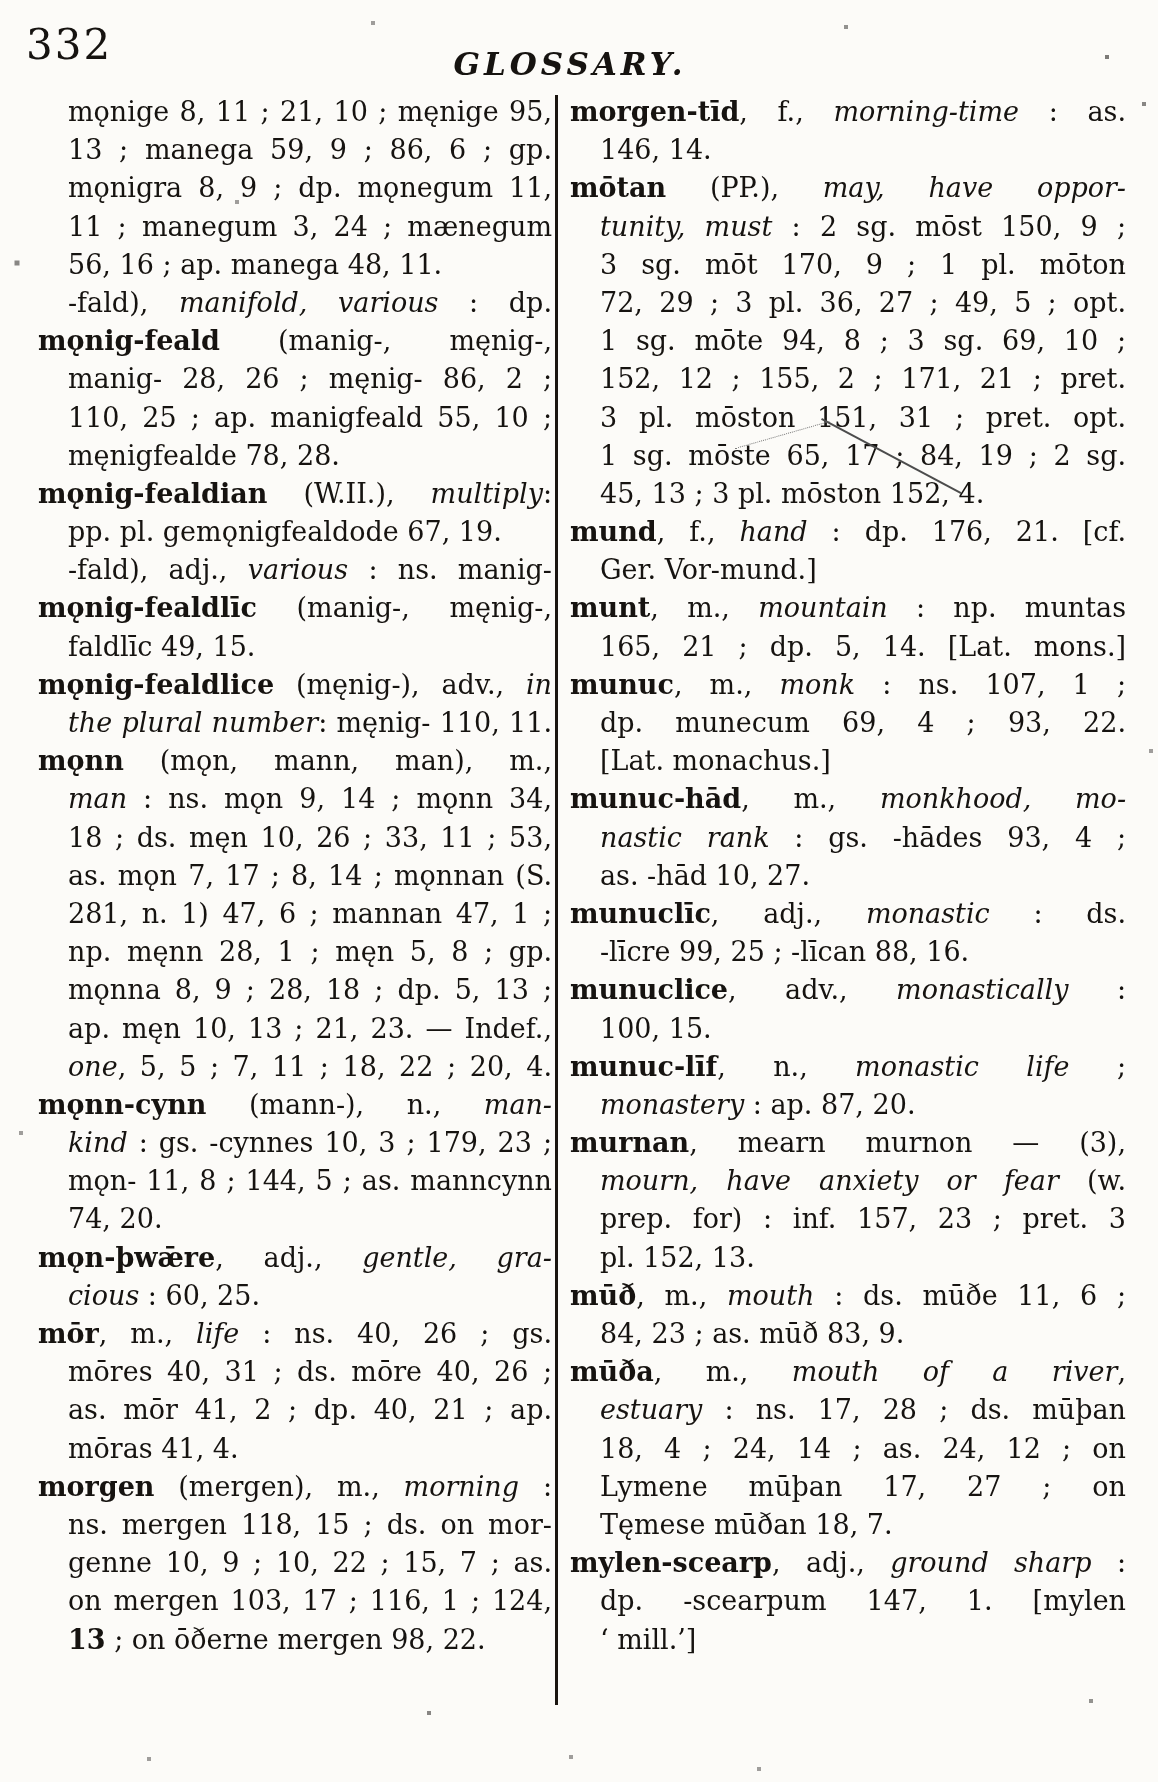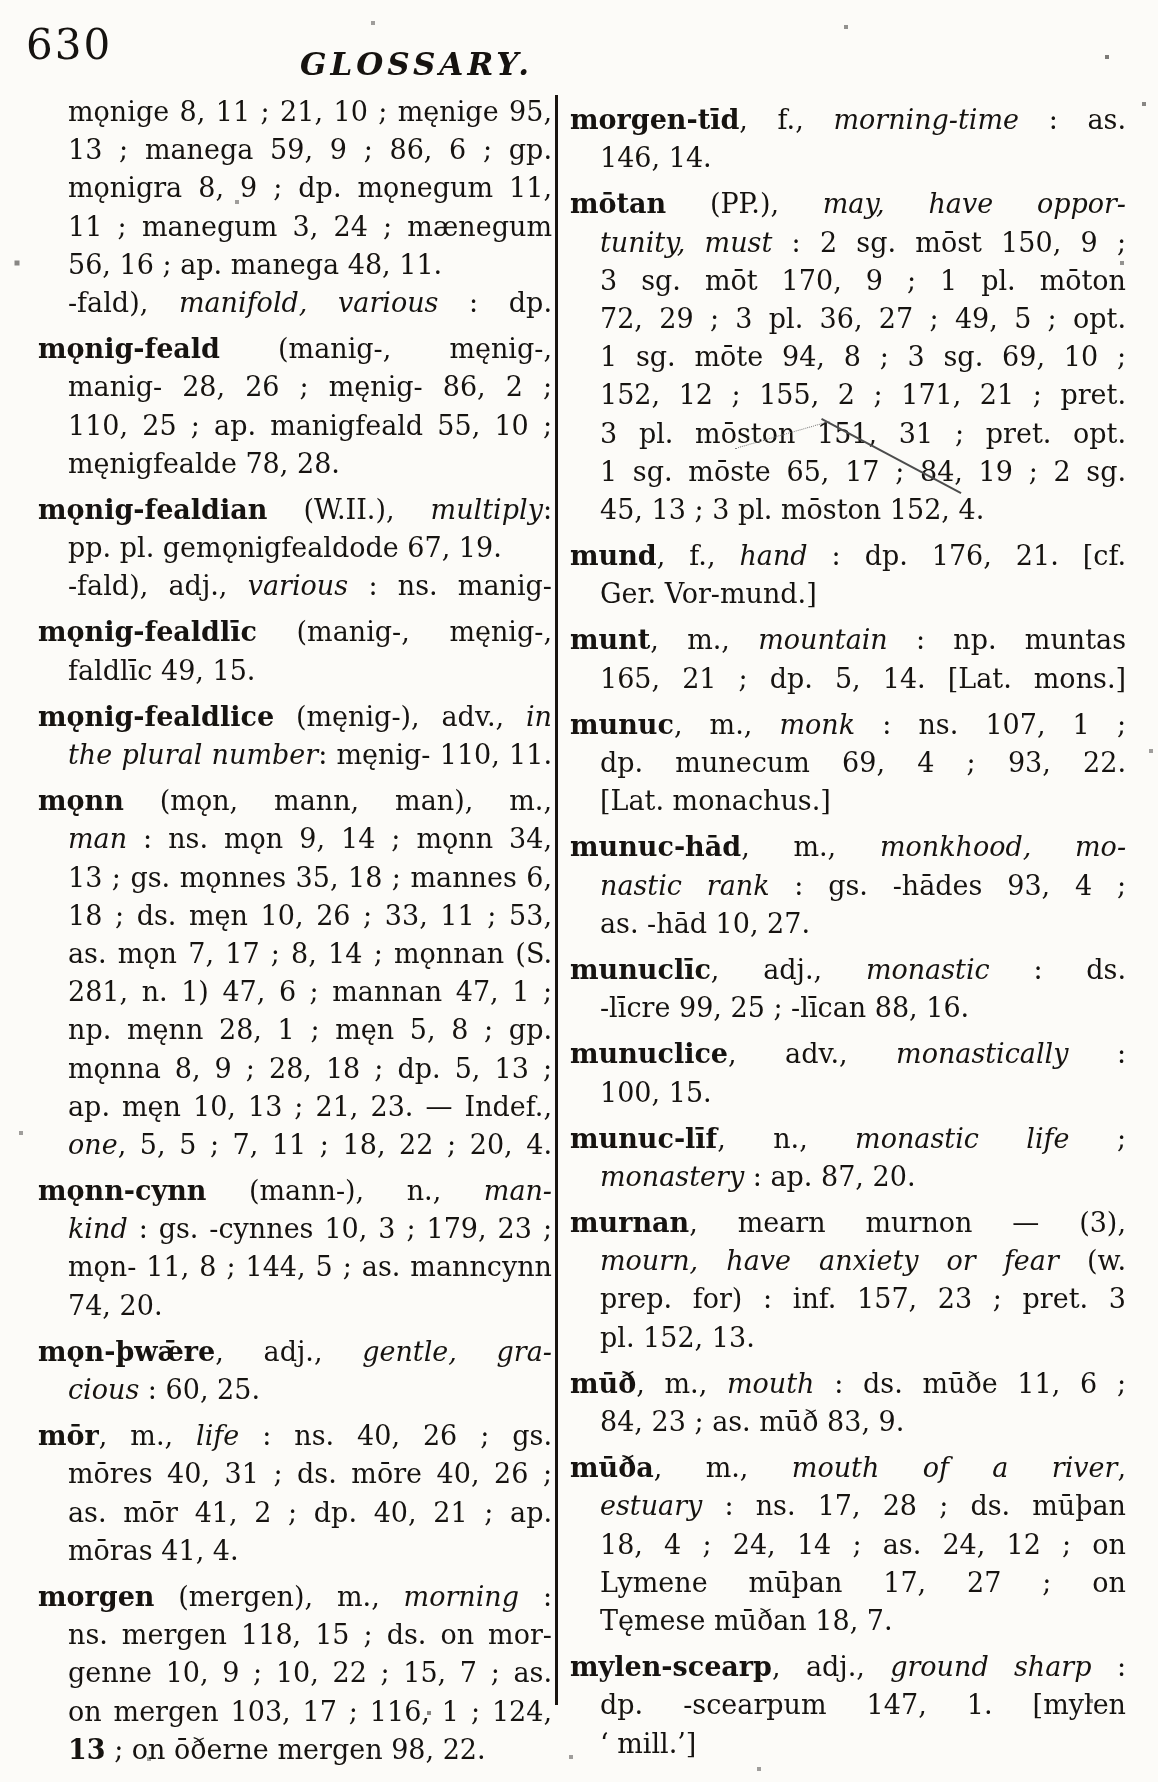--- a/index.html
+++ b/index.html
@@ -10,33 +10,33 @@
     color:#161310;
     font-family:"DejaVu Serif", serif;
     overflow:hidden;
   }
   .pageno{
     position:absolute;left:26px;top:20px;
     font-size:42px;letter-spacing:2px;
   }
   .title{
     position:absolute;left:300px;top:46px;width:540px;
-    text-align:left;
+    text-align:center;
     font-size:31px;font-weight:700;font-style:italic;letter-spacing:4px;
   }
   .col{position:absolute;top:93px;}
   #col-left{left:38px;width:514px;}
   #col-right{left:570px;width:556px;}
   .line{
     height:38.2px;line-height:38.2px;
     padding-left:30px;
     font-size:27px;
     overflow:hidden;
   }
-  .line.head{padding-left:0;margin-top:8px;}
+  .line.head{padding-left:0;}
   .line.just{text-align:justify;text-align-last:justify;}
   .b{font-weight:700;}
   .i{font-style:italic;}
   .divider{
     position:absolute;left:555px;top:95px;
     width:2.5px;height:1610px;
     background:#1a1510;
   }
   .scratch{position:absolute;transform-origin:0 0;}
   .s1{left:822px;top:418px;width:158px;height:1.7px;background:#4c4c4c;transform:rotate(28deg);}
@@ -56,21 +56,21 @@
       428px 1712px 0 1px rgba(20,18,15,.5),
       1090px 1700px 0 1px rgba(20,18,15,.45),
       758px 1768px 0 1px rgba(20,18,15,.4),
       148px 1758px 0 1px rgba(20,18,15,.4),
       570px 1756px 0 1px rgba(20,18,15,.4);
   }
 </style>
 </head>
 <body>
 
-<div class="pageno">630</div>
+<div class="pageno">332</div>
 <div class="title">GLOSSARY.</div>
 
 <div class="col" id="col-left">
     <div class="line just"><span class="p">mǫnige 8, 11 ; 21, 10 ; męnige 95,</span></div>
     <div class="line just"><span class="p">13 ; manega 59, 9 ; 86, 6 ; gp.</span></div>
     <div class="line just"><span class="p">mǫnigra 8, 9 ; dp. mǫnegum 11,</span></div>
     <div class="line just"><span class="p">11 ; manegum 3, 24 ; mænegum</span></div>
     <div class="line"><span class="p">56, 16 ; ap. manega 48, 11.</span></div>
     <div class="line just"><span class="p">-fald), </span><span class="i">manifold, various</span><span class="p"> : dp.</span></div>
     <div class="line head just"><span class="b">mǫnig-feald</span><span class="p"> (manig-, męnig-,</span></div>
@@ -79,21 +79,20 @@
     <div class="line"><span class="p">męnigfealde 78, 28.</span></div>
     <div class="line head just"><span class="b">mǫnig-fealdian</span><span class="p"> (W.II.), </span><span class="i">multiply</span><span class="p">:</span></div>
     <div class="line"><span class="p">pp. pl. gemǫnigfealdode 67, 19.</span></div>
     <div class="line just"><span class="p">-fald), adj., </span><span class="i">various</span><span class="p"> : ns. manig-</span></div>
     <div class="line head just"><span class="b">mǫnig-fealdlīc</span><span class="p"> (manig-, męnig-,</span></div>
     <div class="line"><span class="p">faldlīc 49, 15.</span></div>
     <div class="line head just"><span class="b">mǫnig-fealdlice</span><span class="p"> (męnig-), adv., </span><span class="i">in</span></div>
     <div class="line just"><span class="i">the plural number</span><span class="p">: męnig- 110, 11.</span></div>
     <div class="line head just"><span class="b">mǫnn</span><span class="p"> (mǫn, mann, man), m.,</span></div>
     <div class="line just"><span class="i">man</span><span class="p"> : ns. mǫn 9, 14 ; mǫnn 34,</span></div>
-    <div class="line just"><span class="p">13 ; gs. mǫnnes 35, 18 ; mannes 6,</span></div>
     <div class="line just"><span class="p">18 ; ds. męn 10, 26 ; 33, 11 ; 53, 21 ;</span></div>
     <div class="line just"><span class="p">as. mǫn 7, 17 ; 8, 14 ; mǫnnan (S.</span></div>
     <div class="line just"><span class="p">281, n. 1) 47, 6 ; mannan 47, 1 ;</span></div>
     <div class="line just"><span class="p">np. męnn 28, 1 ; męn 5, 8 ; gp.</span></div>
     <div class="line just"><span class="p">mǫnna 8, 9 ; 28, 18 ; dp. 5, 13 ;</span></div>
     <div class="line just"><span class="p">ap. męn 10, 13 ; 21, 23. — Indef.,</span></div>
     <div class="line just"><span class="i">one</span><span class="p">, 5, 5 ; 7, 11 ; 18, 22 ; 20, 4.</span></div>
     <div class="line head just"><span class="b">mǫnn-cynn</span><span class="p"> (mann-), n., </span><span class="i">man-</span></div>
     <div class="line just"><span class="i">kind</span><span class="p"> : gs. -cynnes 10, 3 ; 179, 23 ;</span></div>
     <div class="line just"><span class="p">mǫn- 11, 8 ; 144, 5 ; as. manncynn</span></div>

